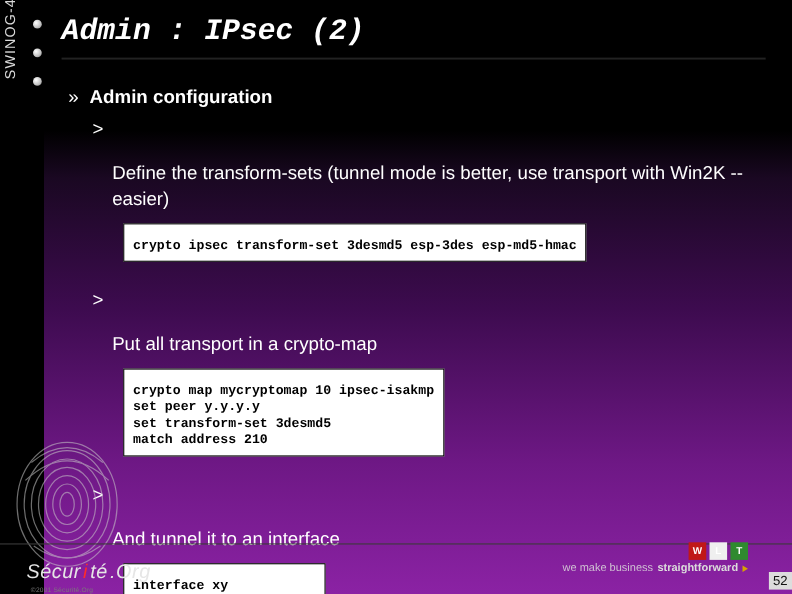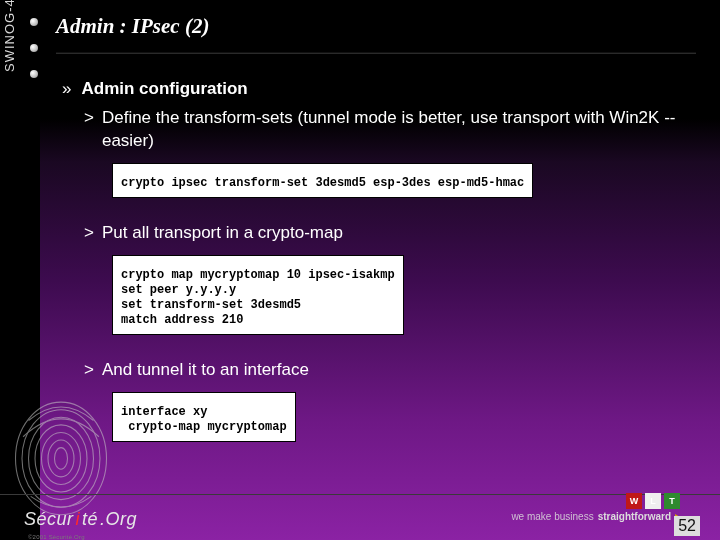--- a/index.html
+++ b/index.html
@@ -43,24 +43,24 @@
     display: flex; flex-direction: column; gap: 18px;
   }
   .side-dots span {
     width: 8px; height: 8px; border-radius: 50%;
     background: radial-gradient(circle at 35% 35%, #fff, #bfbfbf 60%, #6e6e6e);
   }
 
   .title {
     position: absolute;
     left: 56px; top: 14px;
-    font-family: Liberation Serif, serif;
+    font-family: Liberation Mono, monospace;
     font-style: italic;
     font-weight: 900;
-    font-size: 21px;
+    font-size: 27px;
     color: #fff;
   }
   .title-rule {
     position: absolute;
     left: 56px; top: 52px;
     width: 640px; height: 2px;
     background: #111;
     border-bottom: 1px solid #2a2a2a;
   }
 
@@ -76,21 +76,21 @@
     margin-bottom: 6px;
   }
   .lvl1 .chev { font-family: Arial; font-weight: 400; }
   .lvl2 {
     display: flex; gap: 8px;
     margin-left: 22px;
     font-weight: 400;
     margin-top: 2px;
   }
   .lvl2 .chev { font-weight: 400; }
-  .lvl2 .txt { flex: 1; }
+  .lvl2 .txt { flex: 1; margin-top: 40px; }
   .codebox {
     margin: 10px 0 22px 50px;
     background: #fff;
     color: #000;
     border: 1px solid #000;
     padding: 12px 8px 6px 8px;
     font-family: "Courier New", monospace;
     font-size: 12px;
     line-height: 1.25;
     white-space: pre;
@@ -140,23 +140,23 @@
   }
   .lb-red   { background: #c01818; }
   .lb-white { background: #efefef; color:#111; }
   .lb-green { background: #2f8a2f; }
   .tagline { font-size: 10px; color: #dcdcdc; display:flex; gap:4px; align-items:center; }
   .tagline .thin { font-weight: 300; opacity: 0.85; }
   .tagline .bold { font-weight: 700; }
   .tiny-tri { width:0;height:0;border-left:5px solid #d8a400;border-top:3px solid transparent;border-bottom:3px solid transparent; }
 
   .pagenum {
-    position: absolute; right: 20px; bottom: 4px;
+    position: absolute; right: 0; bottom: 4px;
     background: #dddddd; color: #111;
-    font-size: 16px; padding: 1px 4px;
+    font-size: 12px; padding: 1px 4px;
   }
 </style>
 </head>
 <body>
 
 <div class="slide">
 
   <div class="sidebar">
     <div class="vlabel">SWINOG-4</div>
     <div class="side-dots">

